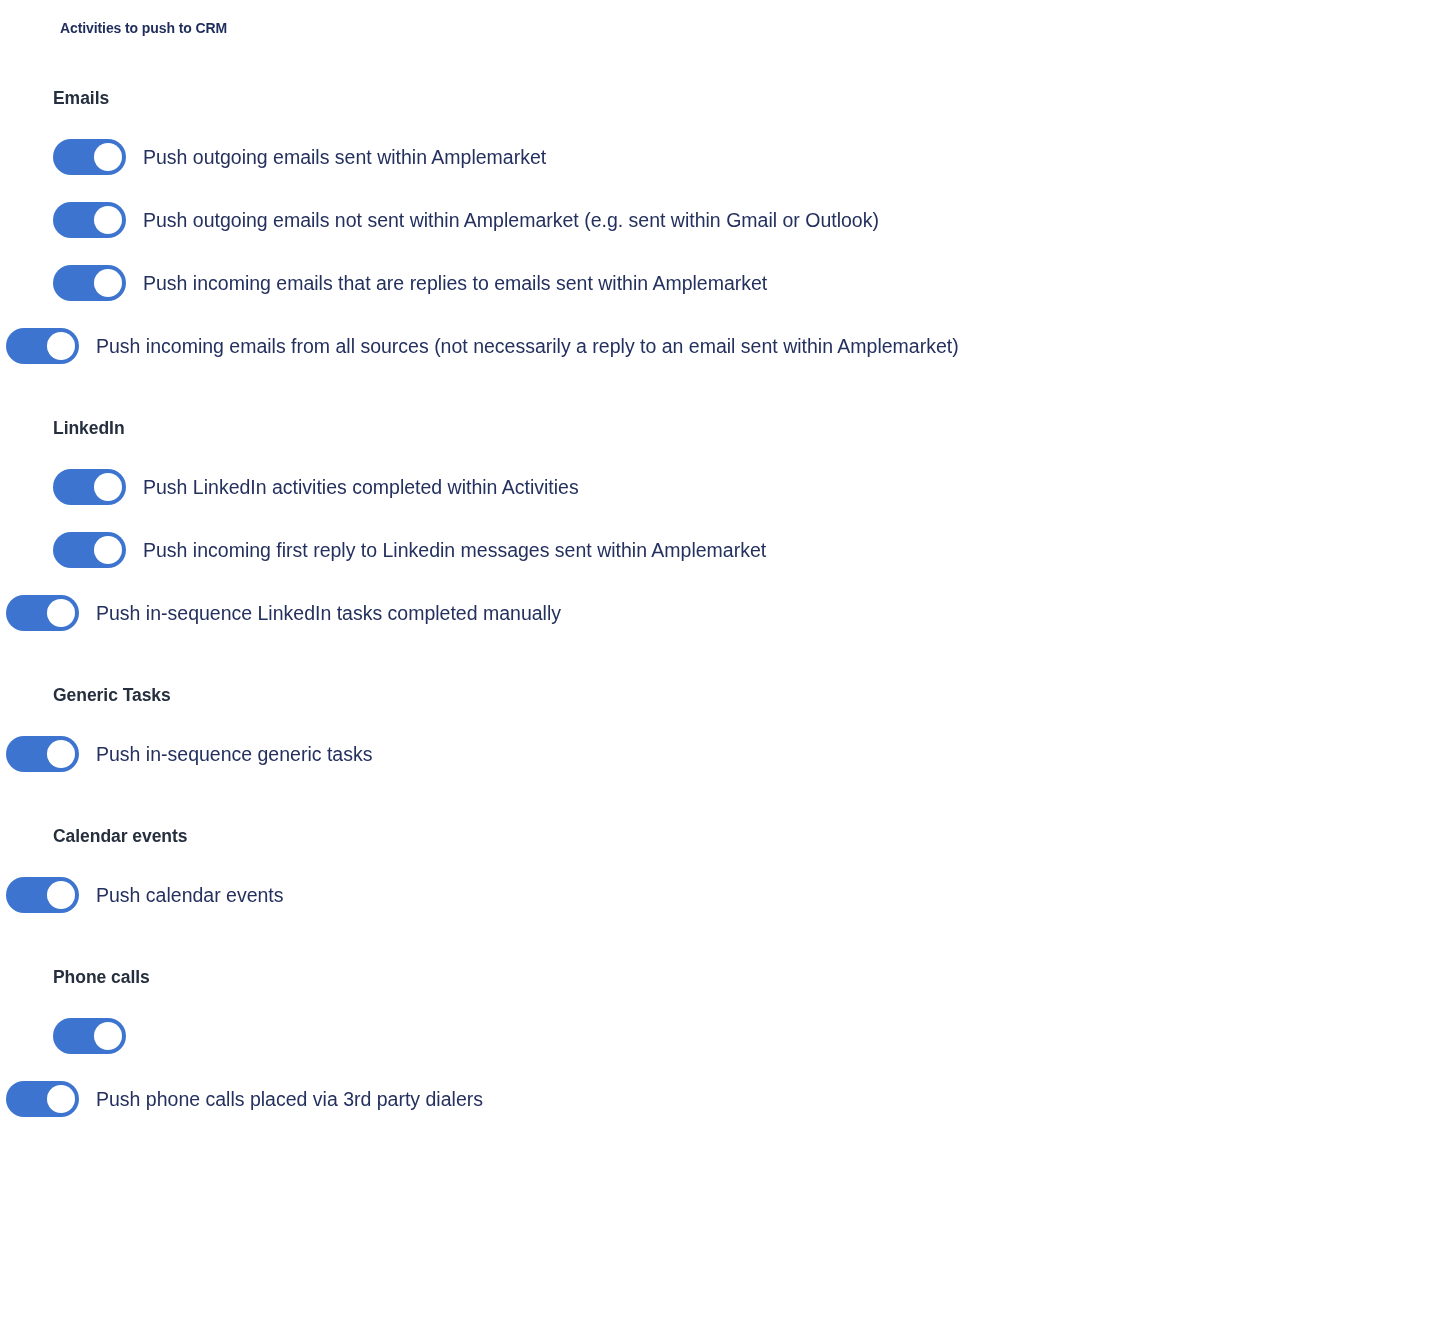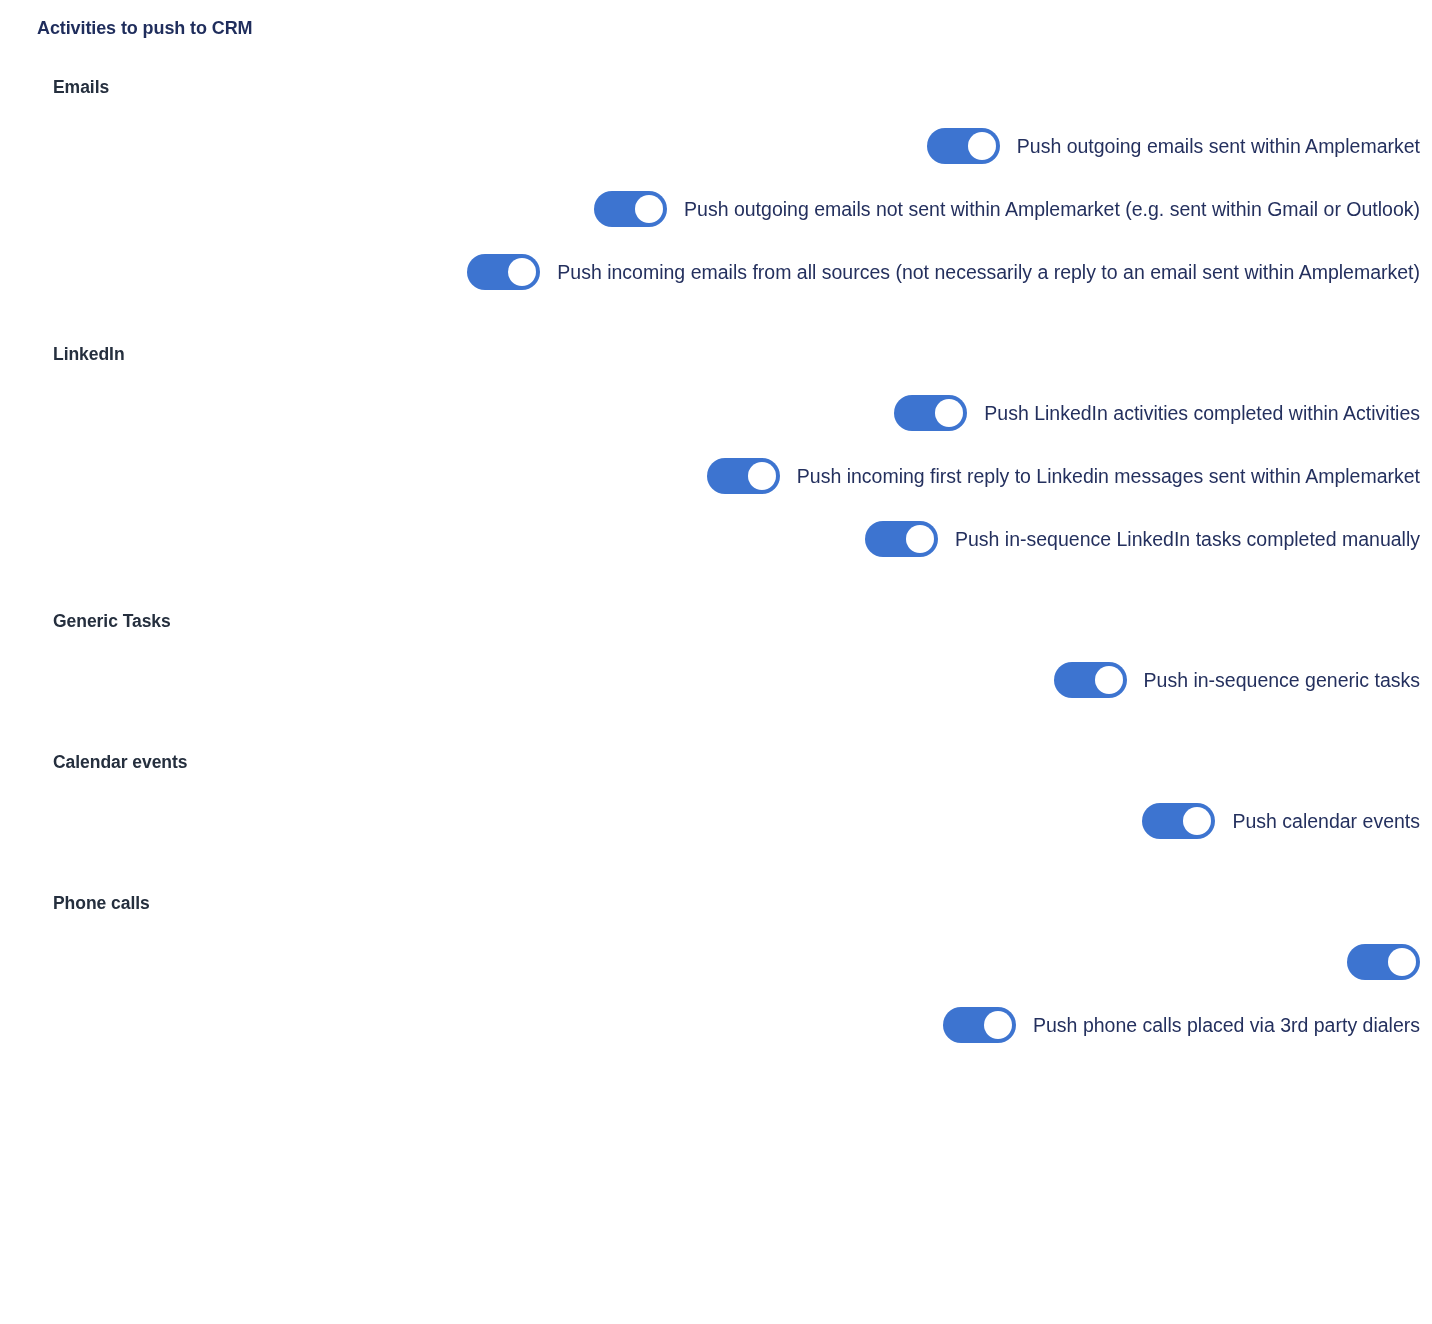--- a/index.html
+++ b/index.html
@@ -16,33 +16,33 @@
   .page {
     position: relative;
     width: 1432px;
     height: 1324px;
     background: #ffffff;
     box-sizing: border-box;
     padding: 0;
   }
   .page-title {
     position: absolute;
-    left: 37px;
+    left: 60px;
     top: 14px;
-    font-size: 18px;
+    font-size: 14px;
     font-weight: 700;
     color: #1f2d5c;
     letter-spacing: -0.1px;
     line-height: 28px;
     white-space: nowrap;
   }
   .sections {
     position: absolute;
     left: 0;
-    top: 75px;
+    top: 86px;
     width: 1420px;
   }
   .section {
     position: relative;
     margin-bottom: 52px;
   }
   .section:last-child { margin-bottom: 0; }
   .section-header {
     font-size: 17.5px;
     font-weight: 700;
@@ -56,21 +56,20 @@
   .rows {
     margin-top: 29px;
   }
   .toggle-row {
     display: flex;
     align-items: center;
     height: 36px;
     margin-bottom: 27px;
     padding-left: 53px;
     box-sizing: border-box;
-    justify-content: flex-end;
   }
   .toggle-row:last-child { margin-bottom: 0; padding-left: 6px; }
   .switch {
     position: relative;
     flex: 0 0 auto;
     width: 73px;
     height: 36px;
     border-radius: 18px;
     background: #3d74d0;
     cursor: pointer;
@@ -108,20 +107,26 @@
             <div class="switch" role="switch" aria-checked="true">
               <span class="knob"></span>
             </div>
             <span class="row-label">Push outgoing emails sent within Amplemarket</span>
           </div>
           <div class="toggle-row">
             <div class="switch" role="switch" aria-checked="true">
               <span class="knob"></span>
             </div>
             <span class="row-label">Push outgoing emails not sent within Amplemarket (e.g. sent within Gmail or Outlook)</span>
+          </div>
+          <div class="toggle-row">
+            <div class="switch" role="switch" aria-checked="true">
+              <span class="knob"></span>
+            </div>
+            <span class="row-label">Push incoming emails that are replies to emails sent within Amplemarket</span>
           </div>
           <div class="toggle-row">
             <div class="switch" role="switch" aria-checked="true">
               <span class="knob"></span>
             </div>
             <span class="row-label">Push incoming emails from all sources (not necessarily a reply to an email sent within Amplemarket)</span>
           </div>
         </div>
       </div>
       <div class="section">

